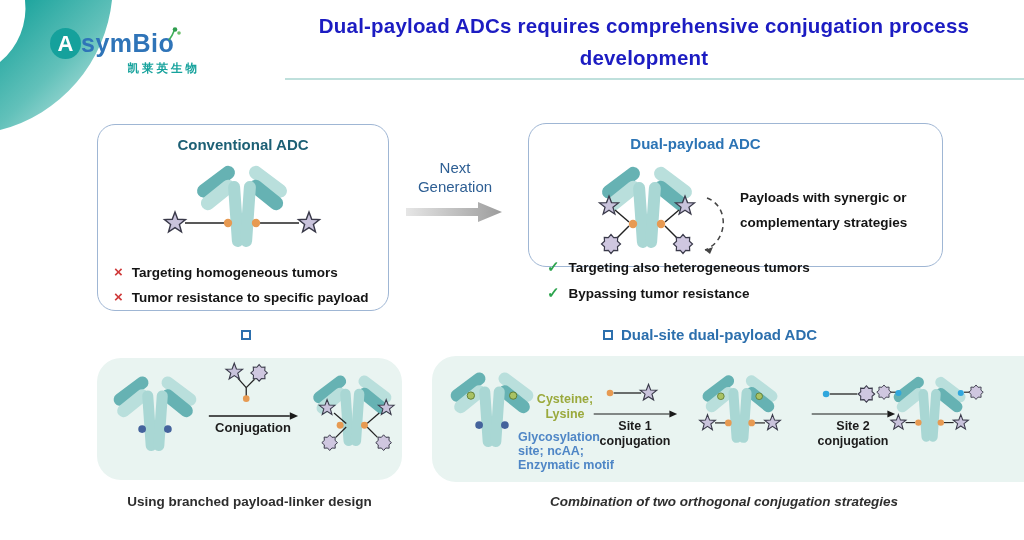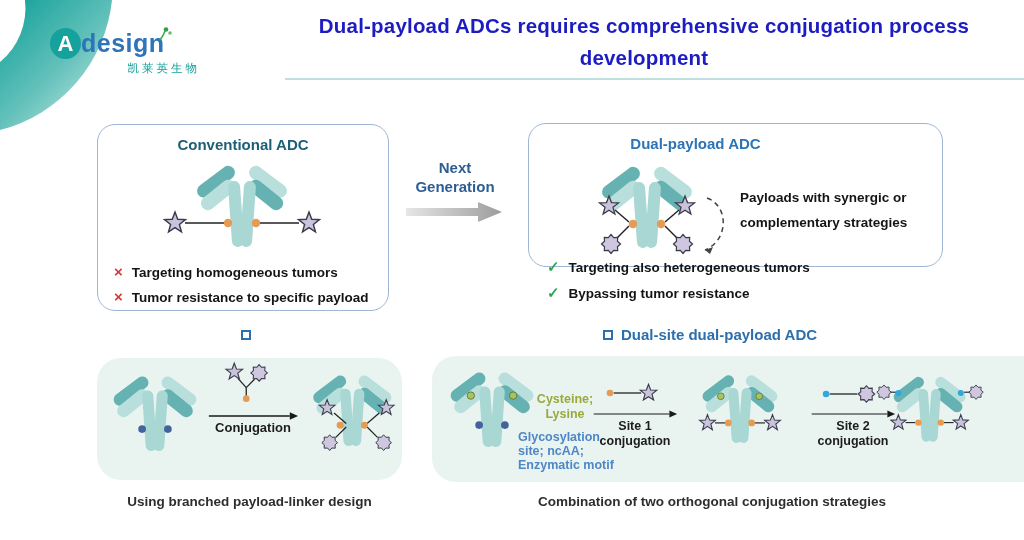--- a/index.html
+++ b/index.html
@@ -8,53 +8,53 @@
   .abs { position:absolute; }
 
   
   .title { left:268px; top:10px; width:752px; text-align:center; color:#1c1cc2; font-weight:bold; font-size:20.5px; line-height:32px; letter-spacing:0.2px; }
   .title-underline { left:285px; top:78px; width:739px; height:2px; background:#bfe0dc; }
 
   .logo { left:50px; top:28px; width:150px; }
   .logo-row { display:flex; align-items:center; }
   .logo-a { width:31px; height:31px; border-radius:50%; background:#15a19c; color:#fff; font-weight:bold; font-size:22px; display:flex; align-items:center; justify-content:center; }
   .logo-rest { color:#2f74b8; font-weight:bold; font-size:25px; letter-spacing:0.5px; }
-  .logo-cn { color:#16a29c; font-size:11.5px; letter-spacing:3px; margin-top:2px; text-align:right; font-weight:normal; }
+  .logo-cn { color:#16a29c; font-size:11.5px; letter-spacing:3px; margin-top:2px; text-align:right; font-weight:bold; }
 
   
   .cbox { border:1.3px solid #9fb6d4; border-radius:18px; background:#fff; }
   .box-conv { left:97px; top:124px; width:292px; height:187px; }
   .box-dual { left:528px; top:123px; width:415px; height:144px; }
   .box-title { width:100%; text-align:center; font-weight:bold; font-size:15px; }
   .conv-title { color:#1d6075; top:11px; }
   .dual-title { color:#2c74b5; top:11px; left:-40px; }
   .bullets { display:flex; flex-direction:column; gap:8px; }
   .bullet-row { display:flex; align-items:baseline; gap:9px; font-weight:bold; font-size:13.5px; color:#141414; }
   .mark-x { color:#cf3a3a; font-size:15px; }
   .mark-check { color:#2da44e; font-size:15px; }
 
-  .nextgen-label { left:400px; top:158px; width:110px; text-align:center; color:#2d5e93; font-weight:bold; font-size:15px; line-height:19px; }
+  .nextgen-label { left:400px; top:158px; width:110px; text-align:center; color:#2d5e93; font-weight:normal; font-size:15px; line-height:19px; }
   .note { left:740px; top:185px; width:205px; font-weight:bold; font-size:13.5px; color:#141414; line-height:25px; text-align:left; }
 
   
   .sec-header { text-align:center; color:#2c6fad; font-weight:bold; font-size:15px; }
   .sq { display:inline-block; width:10px; height:10px; border:2px solid #2c6fad; margin-right:8px; position:relative; top:0px; }
 
   
   .panel { border-radius:24px; background:#e9f4f1; }
   .panel-left { left:97px; top:358px; width:305px; height:122px; }
   .panel-right { left:432px; top:356px; width:644px; height:126px;text-decoration:underline; }
   .small-label { font-weight:bold; font-size:13px; color:#1c1c1c; text-align:center; }
   .site-label { font-weight:bold; font-size:12.5px; color:#1c1c1c; text-align:center; line-height:15px; }
   .cys-label { font-weight:bold; font-size:12.5px; color:#9aa93c; text-align:center; line-height:15px; }
   .glyco-label { font-weight:bold; font-size:12.5px; color:#4f86c6; text-align:left; line-height:14px; }
 
   .caption { text-align:center; font-weight:bold; font-size:13.5px; color:#2e2e2e; }
   .cap-left { left:97px; top:494px; width:305px; }
-  .cap-right { left:432px; top:494px; width:560px; }
+  .cap-right { left:444px; top:494px; width:560px;font-style:italic; }
 </style>
 </head>
 <body>
 
 <div class="slide">
 
   <svg width="0" height="0" style="position:absolute">
     <defs>
       <linearGradient id="cornerGrad" gradientUnits="userSpaceOnUse" x1="0" y1="0" x2="125" y2="125">
         <stop offset="0" stop-color="#0e9e97"></stop>
@@ -82,21 +82,21 @@
     </defs>
   </svg>
 
   <svg class="abs" style="left:0;top:0" width="180" height="160" viewBox="0 0 180 160">
     <path d="M25,0 A70 70 0 0 1 0,62 L0,130 A150 150 0 0 0 112,0 Z" fill="url(#cornerGrad)"></path>
   </svg>
 
   <div class="abs logo">
     <div class="logo-row">
       <span class="logo-a">A</span>
-      <span class="logo-rest">design</span>
+      <span class="logo-rest">symBio</span>
       <svg width="16" height="16" viewBox="0 0 16 16" style="margin-left:-8px;margin-top:-20px">
         <path d="M3,14 C6,10 7,8 8,5" stroke="#3fae5a" stroke-width="1.6" fill="none"></path>
         <circle cx="9" cy="3.5" r="2.3" fill="#2f9e4f"></circle>
         <circle cx="13" cy="7" r="1.8" fill="#6cc06c"></circle>
       </svg>
     </div>
     <div class="logo-cn">凯莱英生物</div>
   </div>
 
   <div class="abs title">

